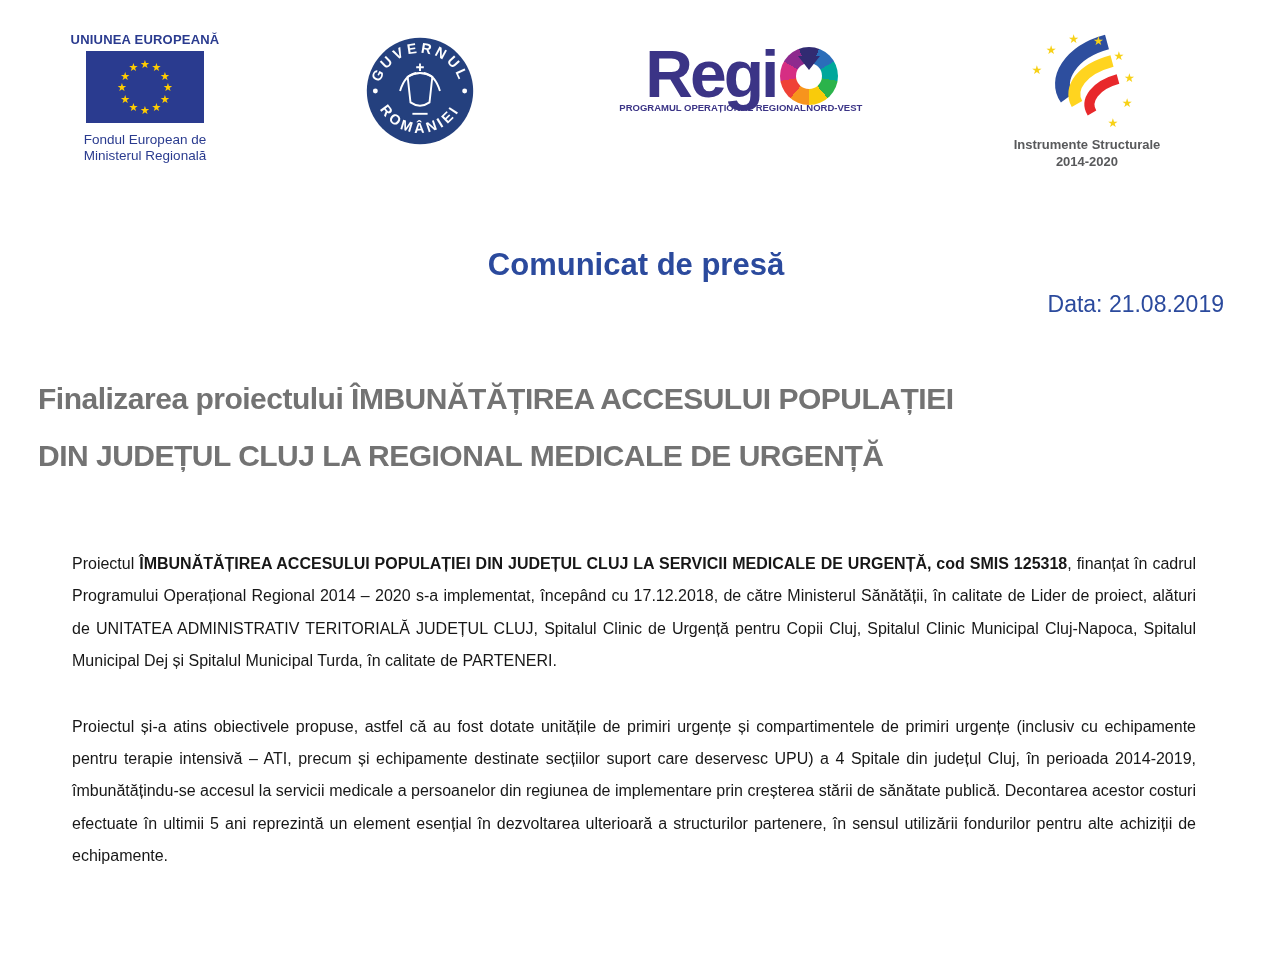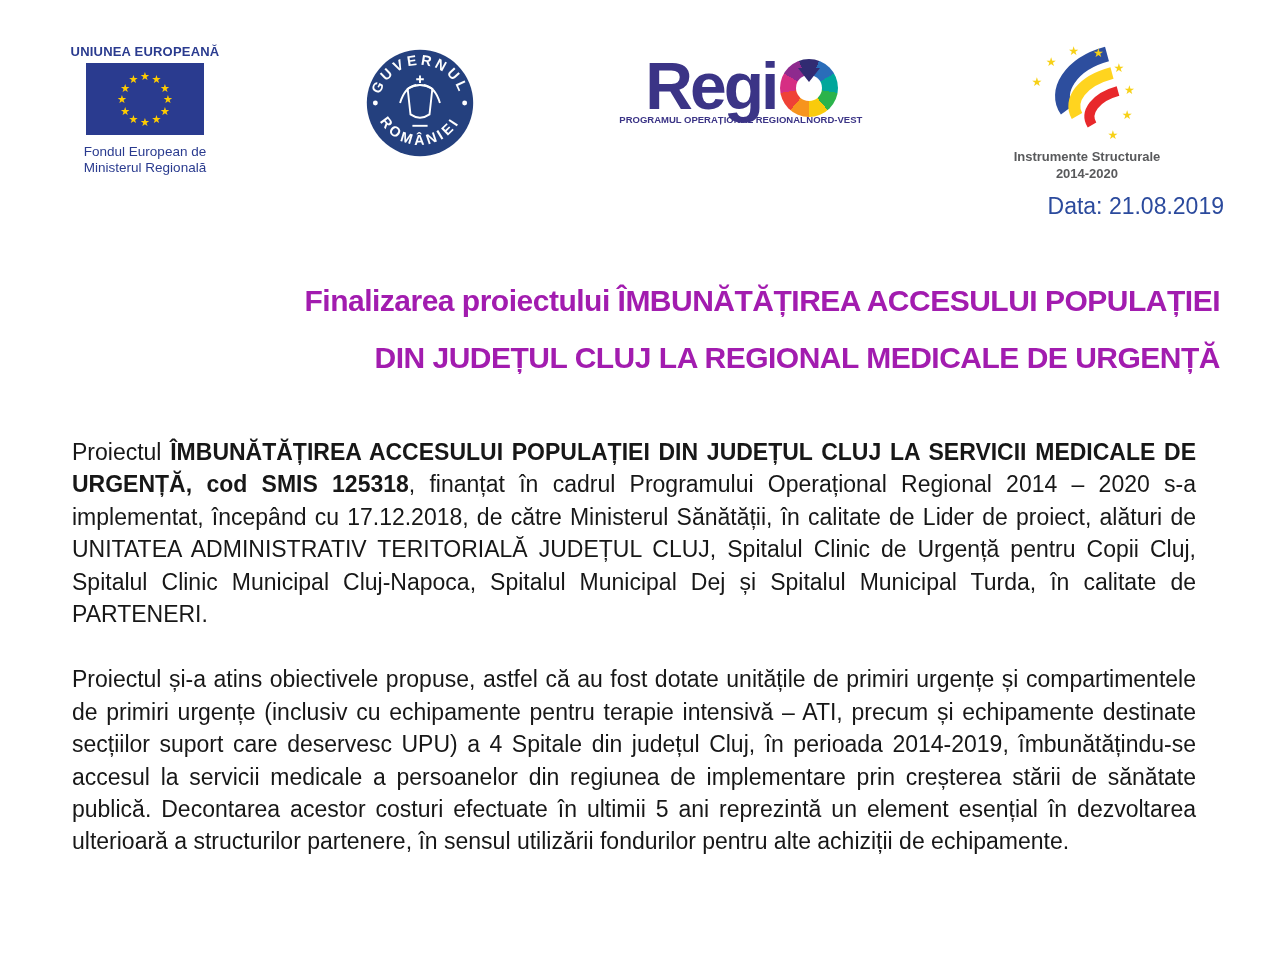--- a/index.html
+++ b/index.html
@@ -10,21 +10,21 @@
     background: #ffffff;
     font-family: "Liberation Sans", sans-serif;
     overflow: hidden;
   }
 
   
   .logos {
     display: flex;
     justify-content: space-between;
     align-items: flex-start;
-    padding: 40px 105px 0 70px;
+    padding: 28px 105px 0 70px;
     height: 185px;
   }
   .logo-block { text-align: center; }
 
   
   .eu-block { width: 150px; margin-top: 4px; }
   .eu-label { font-size: 13px; font-weight: bold; color: #2A3B8F; letter-spacing: 0.2px; margin-bottom: 4px; white-space: nowrap; }
   .eu-caption { font-size: 13.5px; font-weight: normal; color: #2A3B8F; line-height: 16px; margin-top: 5px; }
 
   
@@ -74,32 +74,32 @@
   .press-date {
     margin-top: 8px;
     text-align: right;
     padding-right: 48px;
     font-size: 23px; color: #2B4A9D;
   }
 
   
   .main-heading {
     margin-top: 52px;
-    text-align: right;
-    font-size: 30px; font-weight: bold; color: #a21caf;
+    text-align: left;
+    font-size: 30px; font-weight: bold; color: #737373;
     line-height: 57px;
-    padding: 0 52px;
+    padding: 0 38px;
     letter-spacing: -0.5px;
   }
 
   
   .body-text {
     padding: 0 76px 0 72px;
-    margin-top: 50px;
-    font-size: 23px;
+    margin-top: 64px;
+    font-size: 16px;
     line-height: 32.4px;
     color: #171717;
     text-align: justify;
   }
   .body-text p { margin: 0; }
   .body-text p + p { margin-top: 33px; }
   .bold { font-weight: bold; }
 
   svg text { font-family: "Liberation Sans", sans-serif; }
 </style>
@@ -187,20 +187,21 @@
           <text x="115.1" y="76.7" text-anchor="middle" font-size="12" fill="#F7D117">★</text>
           <text x="100.9" y="97.1" text-anchor="middle" font-size="12" fill="#F7D117">★</text>
         </svg>
       <div class="is-caption">
         <div>Instrumente Structurale</div>
         <div>2014-2020</div>
       </div>
     </div>
   </div>
 
+  <div class="press-title">Comunicat de presă</div>
   <div class="press-date">Data: 21.08.2019</div>
 
   <div class="main-heading">
     <div>Finalizarea proiectului ÎMBUNĂTĂȚIREA ACCESULUI POPULAȚIEI</div>
     <div>DIN JUDEȚUL CLUJ LA REGIONAL MEDICALE DE URGENȚĂ</div>
   </div>
 
   <div class="body-text">
     <p><span>Proiectul </span><span class="bold">ÎMBUNĂTĂȚIREA ACCESULUI POPULAȚIEI DIN JUDEȚUL CLUJ LA SERVICII MEDICALE DE URGENȚĂ, cod SMIS 125318</span><span>, finanțat în cadrul Programului Operațional Regional 2014 – 2020 s-a implementat, începând cu 17.12.2018, de către Ministerul Sănătății, în calitate de Lider de proiect, alături de UNITATEA ADMINISTRATIV TERITORIALĂ JUDEȚUL CLUJ, Spitalul Clinic de Urgență pentru Copii Cluj, Spitalul Clinic Municipal Cluj-Napoca, Spitalul Municipal Dej și Spitalul Municipal Turda, în calitate de PARTENERI.</span></p>
     <p>Proiectul și-a atins obiectivele propuse, astfel că au fost dotate unitățile de primiri urgențe și compartimentele de primiri urgențe (inclusiv cu echipamente pentru terapie intensivă – ATI, precum și echipamente destinate secțiilor suport care deservesc UPU) a 4 Spitale din județul Cluj, în perioada 2014-2019, îmbunătățindu-se accesul la servicii medicale a persoanelor din regiunea de implementare prin creșterea stării de sănătate publică. Decontarea acestor costuri efectuate în ultimii 5 ani reprezintă un element esențial în dezvoltarea ulterioară a structurilor partenere, în sensul utilizării fondurilor pentru alte achiziții de echipamente.</p>

